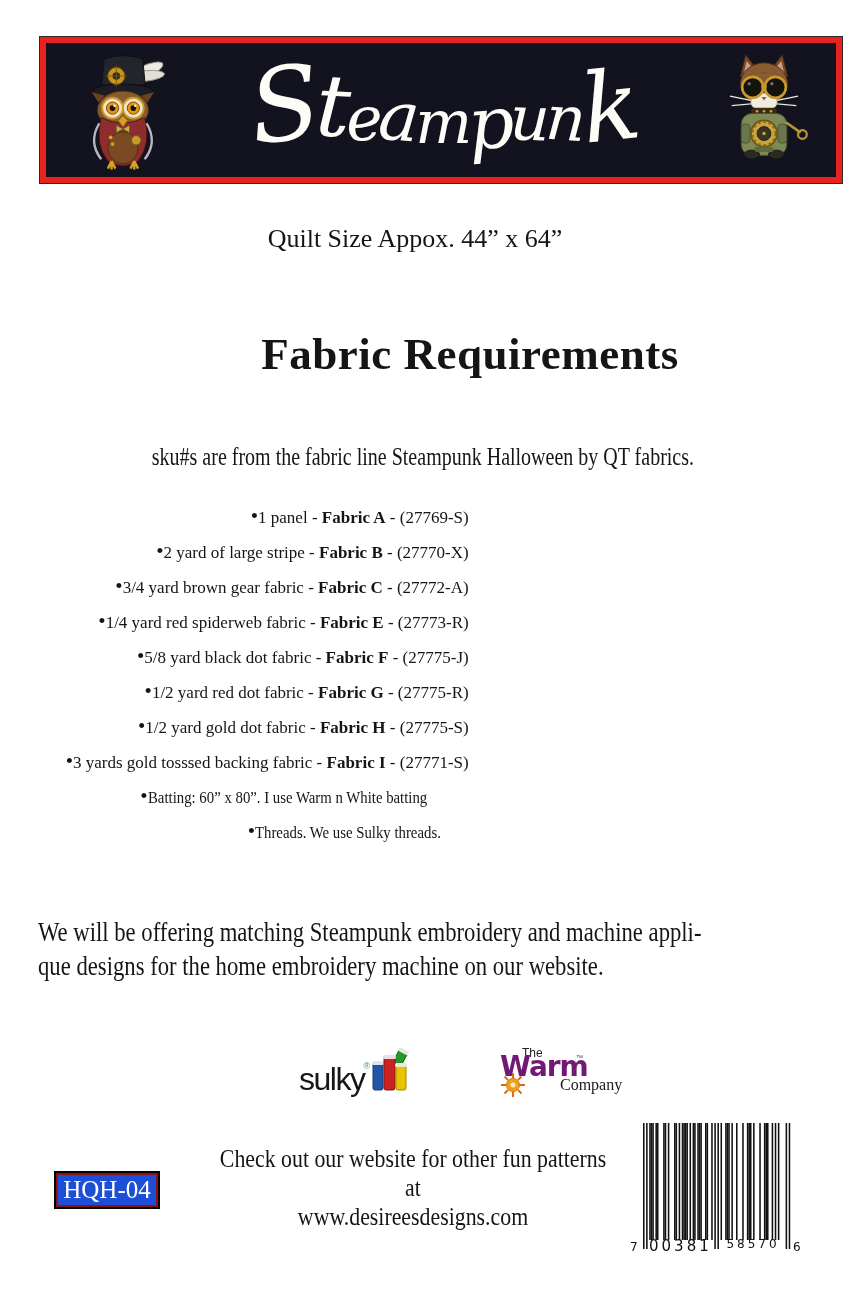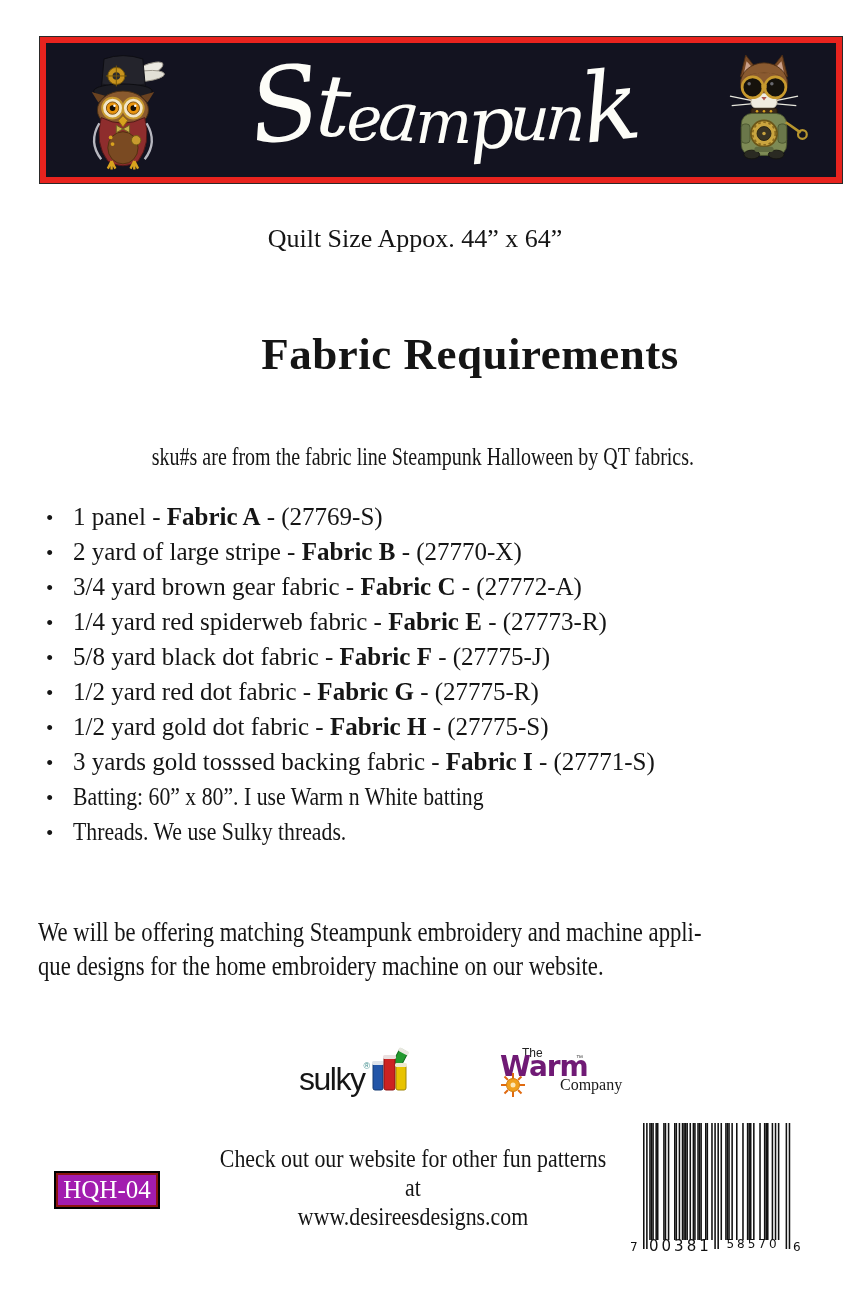--- a/index.html
+++ b/index.html
@@ -35,21 +35,21 @@
   
   .quilt-size { position:absolute; top:224px; left:0; width:830px; text-align:center; font-size:26px; }
   .main-title {
     position:absolute; top:328px; left:90px; width:760px; margin:0;
     text-align:center; font-size:45px; font-weight:bold; letter-spacing:0.5px;
   }
   .subtitle { position:absolute; top:427px; left:0; width:846px; text-align:center; font-size:25px;margin-top:16px; }
   .squeeze-c { display:inline-block; transform:scaleX(0.80); transform-origin:center; white-space:nowrap; }
 
   
-  .req-list { position:absolute; left:46px; top:499px; margin:0; padding:0; list-style:none; font-size:25px; }
+  .req-list { position:absolute; left:46px; top:499px; margin:0; padding:0; list-style:none; font-size:17px;text-align:right; }
   .req-list li { height:35px; line-height:35px; white-space:nowrap; }
   .req-list li::before { content:"•"; display:inline-block; width:27px; font-size:21px; }
   .req-list .b { font-weight:bold; }
   .req-list li.cond .li-body { display:inline-block; transform:scaleX(0.87); transform-origin:left center; }
 
   
   .note { position:absolute; left:38px; top:915px; font-size:27px; line-height:34px; }
   .note div { transform:scaleX(0.84); transform-origin:left center; white-space:nowrap; }
 
   
@@ -63,21 +63,21 @@
   .warm-tm   { position:absolute; left:78px; top:8px; font-size:7px; color:#444; }
   .warm-company { position:absolute; left:26px; top:30px; font-size:16px; color:#1a1a1a; font-family:"Liberation Serif", serif;margin-left:36px; }
   .warm-sun  { position:absolute; left:2px; top:26px; }
 
   
   .footer-text { position:absolute; left:0; top:1144px; width:826px; text-align:center; font-size:26px; line-height:29px; }
   .footer-text div { transform:scaleX(0.84); transform-origin:center; white-space:nowrap; }
 
   .hqh-box {
     position:absolute; left:56px; top:1173px; width:98px; height:30px;
-    background:#a21caf; border:2px solid #8a1410; box-shadow:0 0 0 2px #000;
+    background:#1d4ed8; border:2px solid #8a1410; box-shadow:0 0 0 2px #000;
     color:#fff; text-align:center; font-size:25px; line-height:30px;
   }
 
   
   .barcode { position:absolute; left:643px; top:1123px; width:148px; height:134px; background:#fff; }
   .barcode svg { position:absolute; left:0; top:0; }
   .bc-digit { position:absolute; font-family:"DejaVu Sans", sans-serif; color:#111; }
   .bc-left  { left:-13px; top:117px; font-size:12px; }
   .bc-g1    { left:6px;  width:62px; top:114px; font-size:15px; text-align:center; letter-spacing:3px; }
   .bc-g2    { left:79px; width:62px; top:114px; font-size:12px; text-align:center; letter-spacing:3px; }

